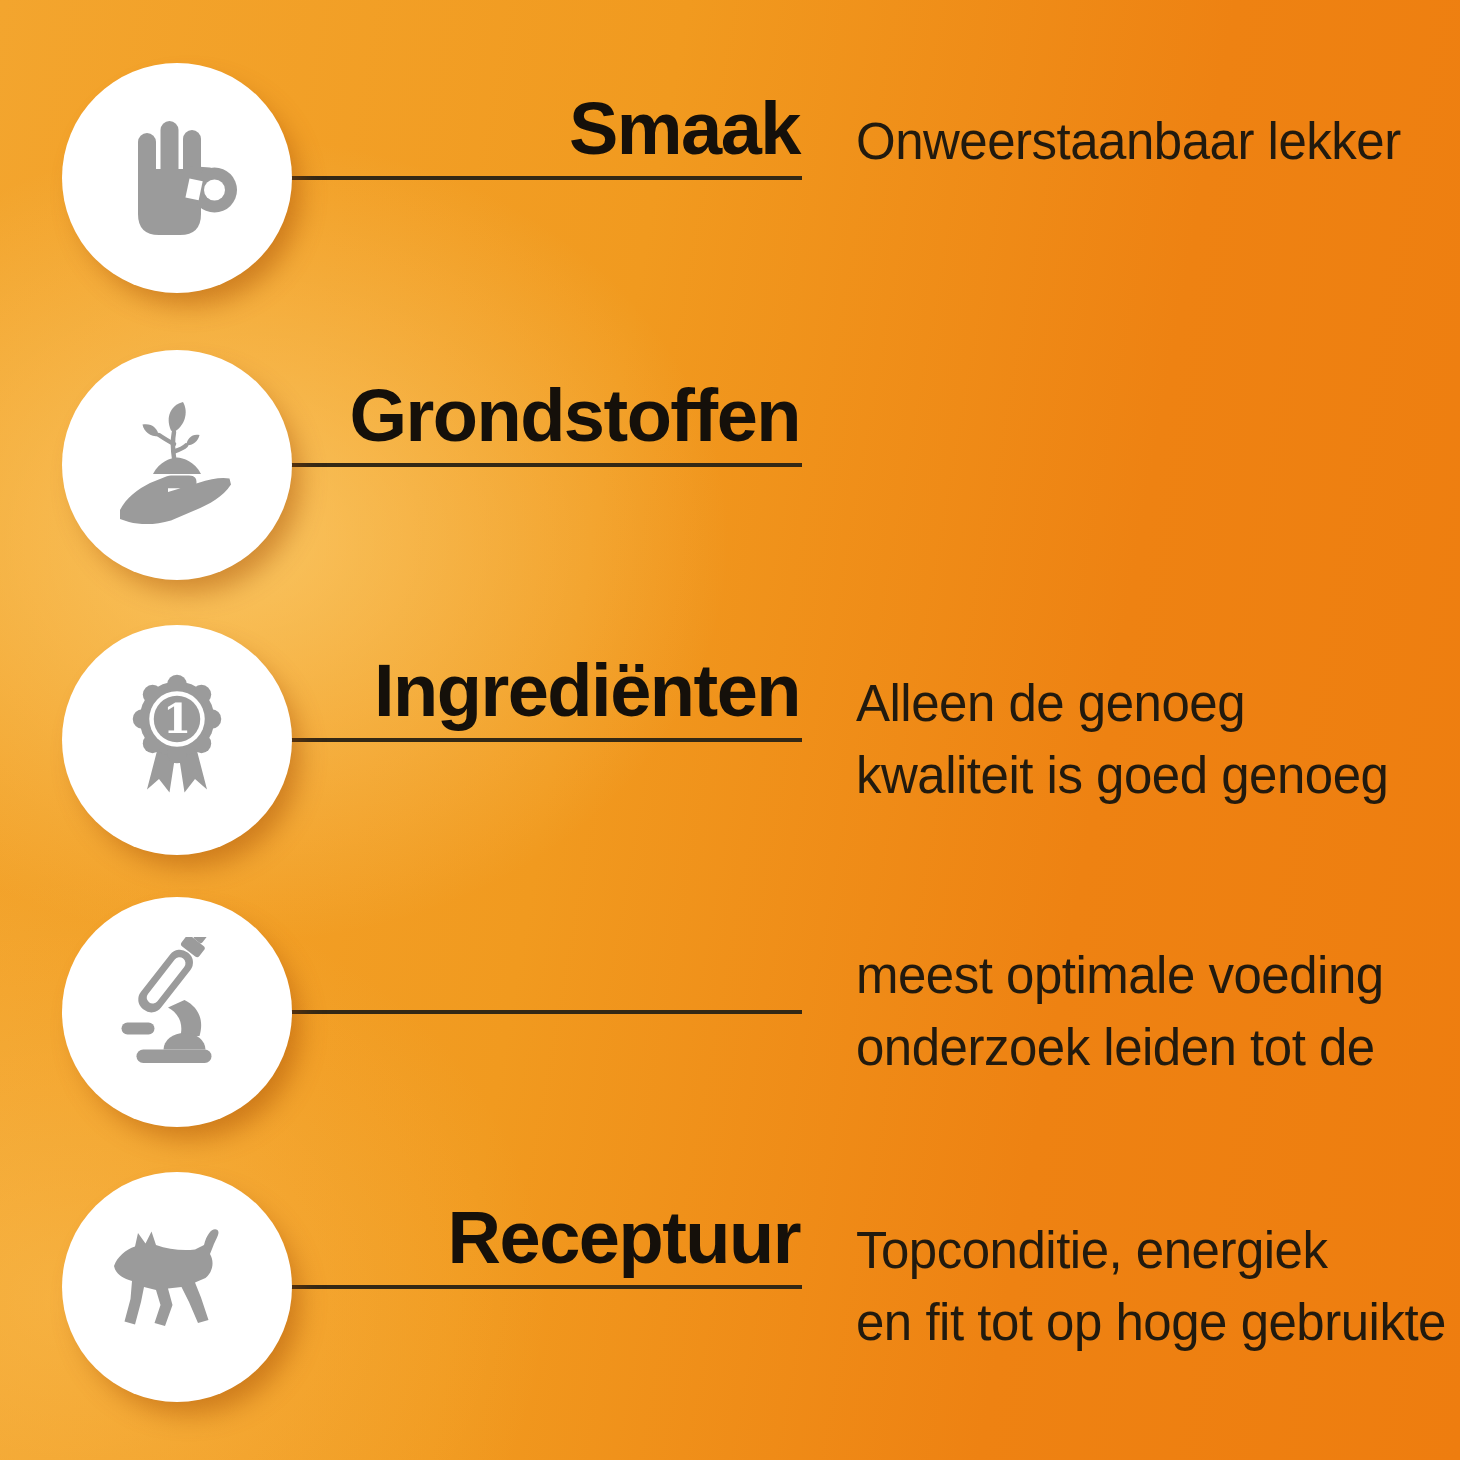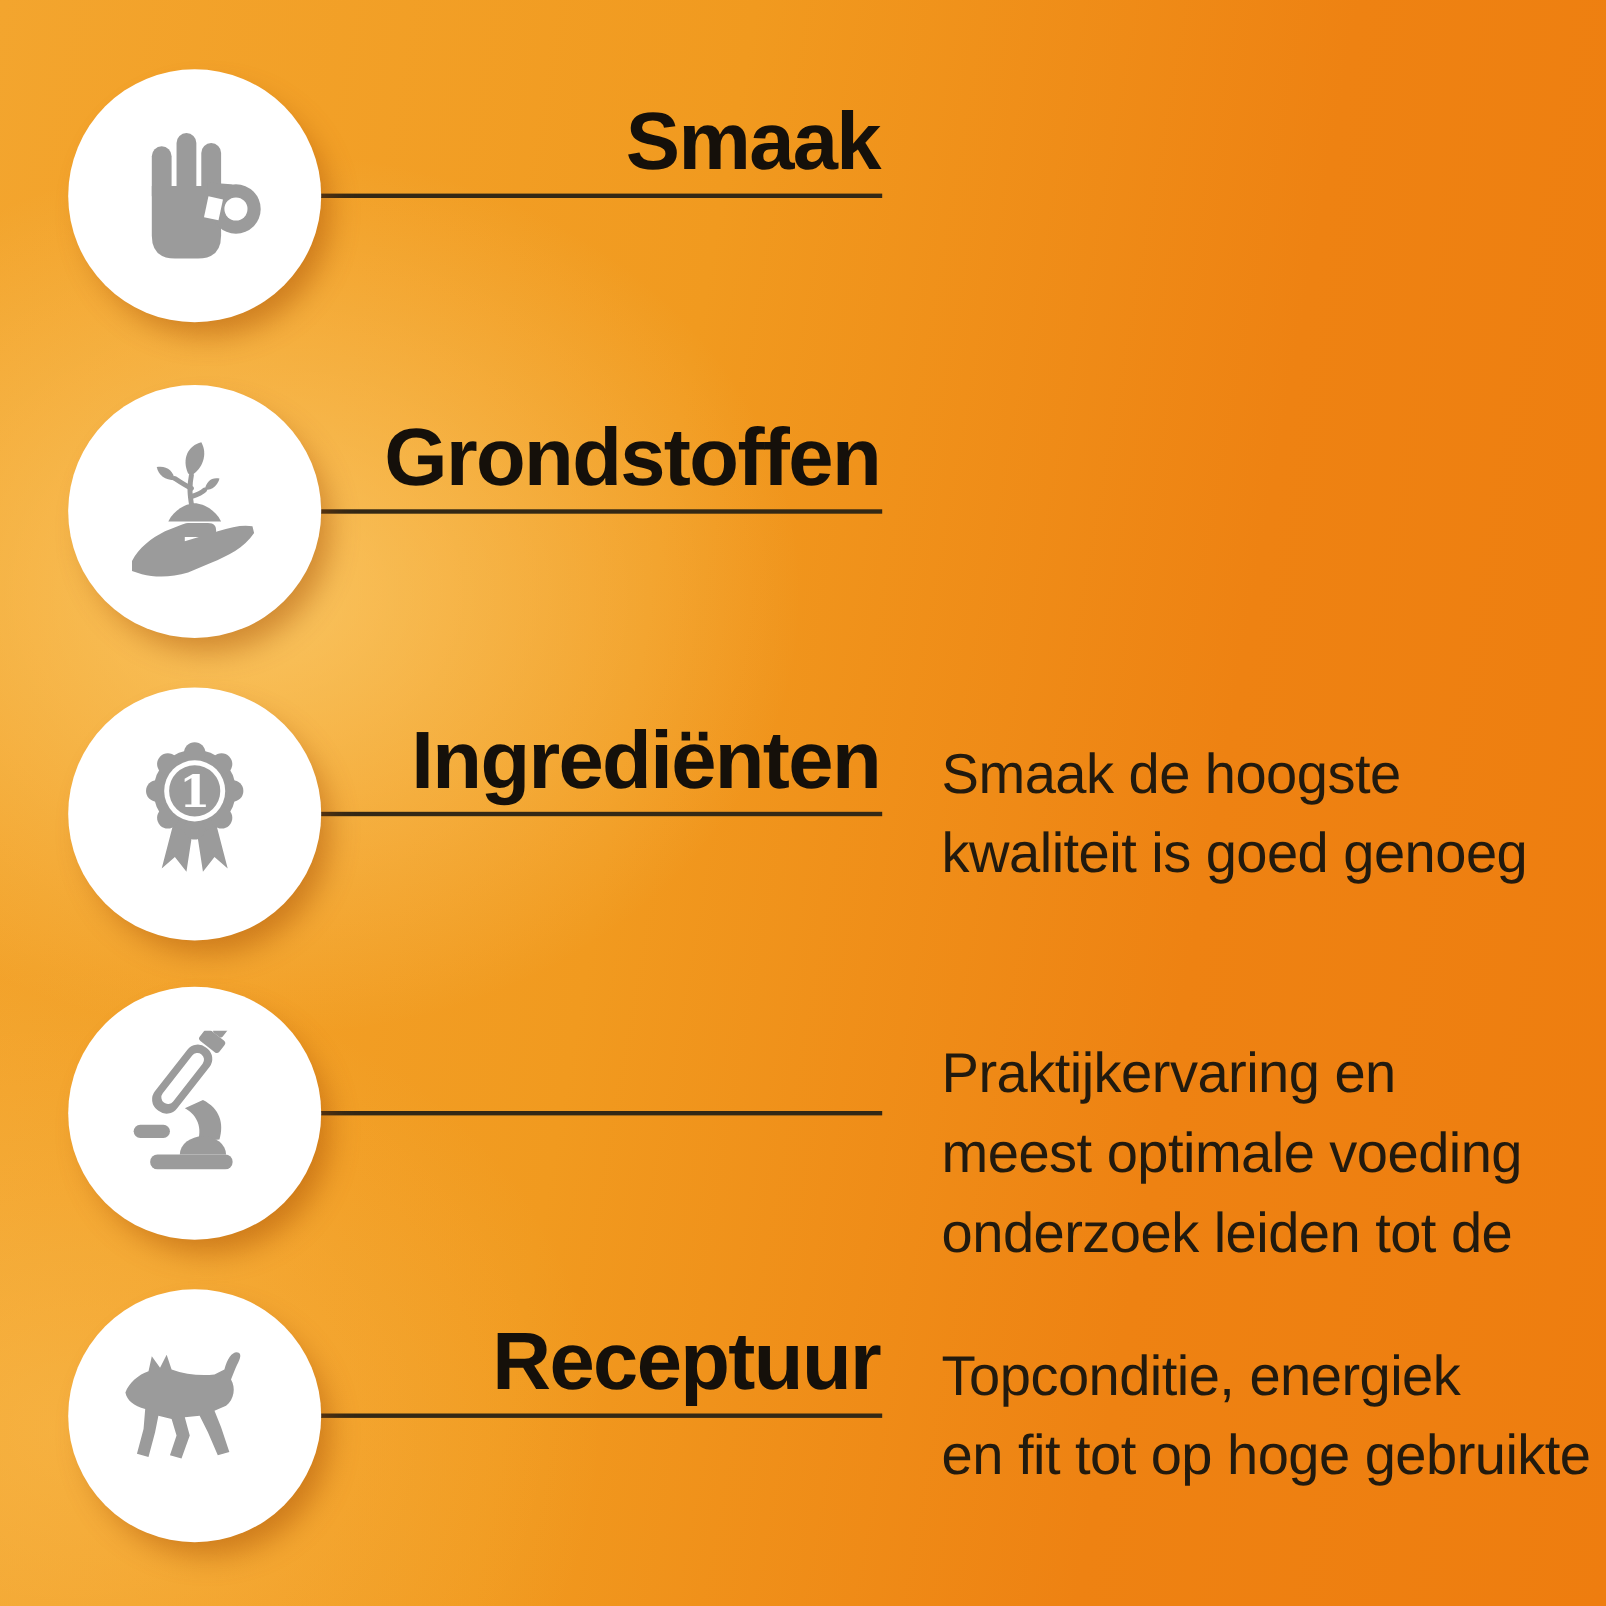--- a/index.html
+++ b/index.html
@@ -61,20 +61,23 @@
           <rect x="54" y="18" width="12" height="38" rx="6"></rect>
           <path d="M24,44 H66 V74 Q66,88 52,88 H38 Q24,88 24,74 Z"></path>
           <path d="M58,42 L72,43 Q79,45 81,50 L66,56 Q62,48 58,46 Z"></path>
           <circle cx="75" cy="58" r="15"></circle>
         </g>
         <circle cx="75" cy="58" r="7" fill="#ffffff"></circle>
         <rect x="57" y="51" width="9" height="13" fill="#ffffff" transform="rotate(12 61 57)"></rect>
       </svg>
     </div>
     <div class="title">Smaak</div>
+    <div class="desc">
+      <div>Onweerstaanbaar lekker</div>
+    </div>
   </div>
 
   <div class="row" style="--cy:465px">
     <div class="connector"></div>
     <div class="circle">
       <svg class="icon" viewBox="0 0 100 100">
         <g fill="none" stroke="#9b9b9b" stroke-width="3" stroke-linecap="round">
           <path d="M49,52 C48,44 46,38 48,28"></path>
           <path d="M48,36 C44,34 41,32 38,30"></path>
           <path d="M48,41 C51,40 54,39 56,37"></path>
@@ -108,21 +111,21 @@
           <circle cx="50" cy="13" r="6.5"></circle>
             <circle cx="66.3" cy="19.7" r="6.5"></circle>
         </g>
         <circle cx="50" cy="36" r="18.5" fill="#ffffff"></circle>
         <circle cx="50" cy="36" r="15.5" fill="#9b9b9b"></circle>
         <text x="50" y="45.5" text-anchor="middle" font-family="DejaVu Serif, serif" font-weight="bold" font-size="27" fill="#ffffff">1</text>
       </svg>
     </div>
     <div class="title">Ingrediënten</div>
     <div class="desc">
-      <div>Smaak de hoogste</div>
+      <div>Alleen de genoeg</div>
       <div>kwaliteit is goed genoeg</div>
     </div>
   </div>
 
   <div class="row" style="--cy:1012px">
     <div class="connector"></div>
     <div class="circle">
       <svg class="icon" viewBox="0 0 100 100">
         <g transform="rotate(38 40 30)">
           <rect x="33" y="4" width="17" height="48" rx="8" fill="#9b9b9b"></rect>
@@ -132,21 +135,20 @@
         </g>
         <g fill="#9b9b9b">
           <path d="M55,42 C65,47 68,56 65,66 L52,67 C55,57 50,50 44,47 Z"></path>
           <rect x="13" y="57" width="22" height="8" rx="4"></rect>
           <path d="M41,75 A14,11 0 0 1 69,75 Z"></path>
           <rect x="23" y="75" width="50" height="9" rx="4.5"></rect>
         </g>
       </svg>
     </div>
     <div class="desc">
-      <div>Praktijkervaring en</div>
       <div>meest optimale voeding</div>
       <div>onderzoek leiden tot de</div>
     </div>
   </div>
 
   <div class="row" style="--cy:1287px">
     <div class="connector"></div>
     <div class="circle">
       <svg class="icon" viewBox="0 0 100 100">
         <path fill="#9b9b9b" d="M8,36 C10,30 16,25 22,23 L24,14 L29,21 L33,13 L36,22 C44,25 54,26 62,25 L68,22 C70,14 74,10 77,12 C79,14 76,18 74,23 L72,28 C75,33 74,40 69,44 L62,47 L66,57 L71,72 L64,74 L58,60 L53,50 L44,51 L47,62 L42,76 L35,74 L39,62 L36,52 L28,50 L26,60 L22,75 L15,73 L19,58 L20,46 C13,44 9,41 8,36 Z"></path>

